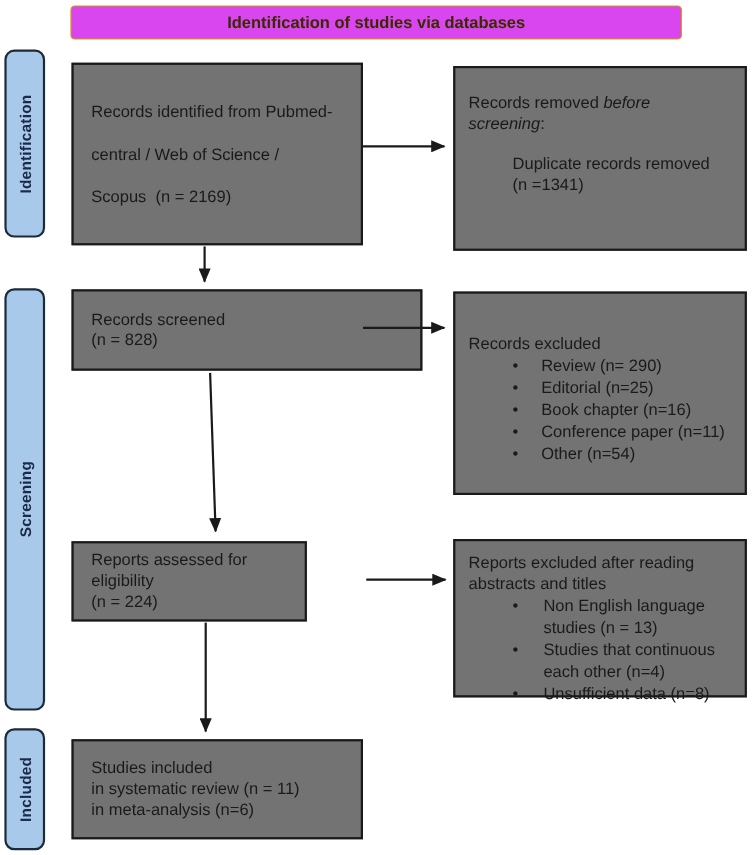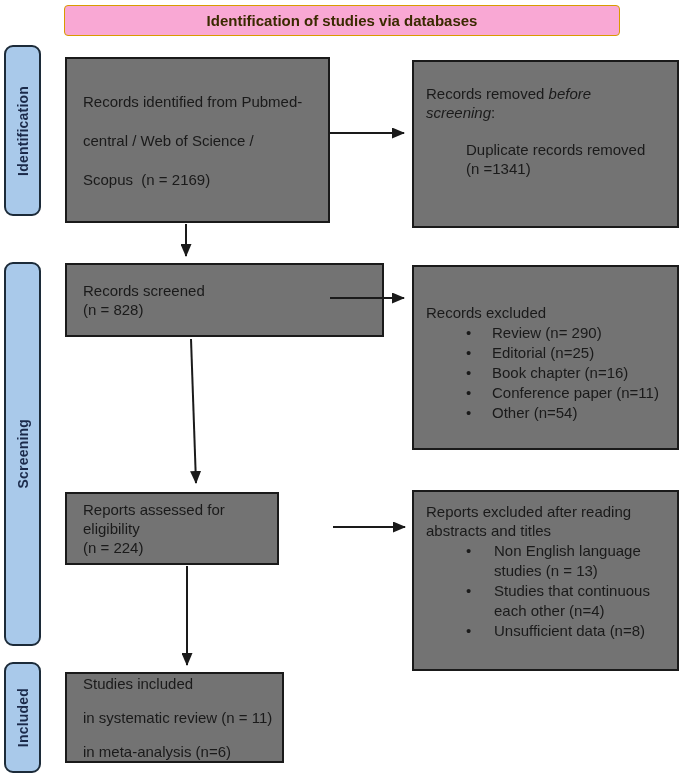--- a/index.html
+++ b/index.html
@@ -11,21 +11,21 @@
     position: relative;
     width: 685px;
     height: 777px;
     background: #ffffff;
     overflow: hidden;
     color: #1a1a1a;
   }
   .banner {
     position: absolute;
     left: 64px; top: 5px; width: 556px; height: 31px;
-    background: #f9a8d4;
+    background: #d946ef;
     border: 1px solid #D89B00;
     border-radius: 4px;
     display: flex; align-items: center; justify-content: center;
     font-size: 15px; font-weight: bold; color: #3A2A00;
   }
   .side-label {
     position: absolute;
     left: 4px; width: 37px;
     background: #A9C9EA;
     border: 2px solid #1C2B39;
@@ -120,33 +120,33 @@
       <li style="padding-left:26px;">Conference paper (n=11)</li>
       <li style="padding-left:26px;">Other (n=54)</li>
     </ul>
   </div>
 
   <div class="flow-box center-col" style="left:65px; top:492px; width:214px; height:73px;">
     <div class="vline">Reports assessed for eligibility</div>
     <div class="vline">(n = 224)</div>
   </div>
 
-  <div class="flow-box" style="left:412px; top:490px; width:267px; height:181px; padding:10px 4px 2px 12px;">
+  <div class="flow-box" style="left:412px; top:490px; width:267px; height:144px; padding:10px 4px 2px 12px;">
     <div>
       <div class="vline">Reports excluded after reading</div>
       <div class="vline">abstracts and titles</div>
     </div>
     <ul class="bullets">
       <li>Non English language studies (n = 13)</li>
       <li>Studies that continuous each other (n=4)</li>
       <li>Unsufficient data (n=8)</li>
     </ul>
   </div>
 
-  <div class="flow-box center-col" style="left:65px; top:672px; width:219px; height:91px;justify-content:space-between;">
+  <div class="flow-box center-col" style="left:65px; top:672px; width:265px; height:91px;">
     <div class="vline">Studies included</div>
     <div class="vline">in systematic review (n = 11)</div>
     <div class="vline">in meta-analysis (n=6)</div>
   </div>
 
   <svg class="arrows" width="685" height="777">
     <defs>
       <marker id="ah" markerUnits="userSpaceOnUse" markerWidth="13" markerHeight="11" refX="12" refY="5.5" orient="auto">
         <path d="M0,0 L13,5.5 L0,11 Z" fill="#1A1A1A"></path>
       </marker>

